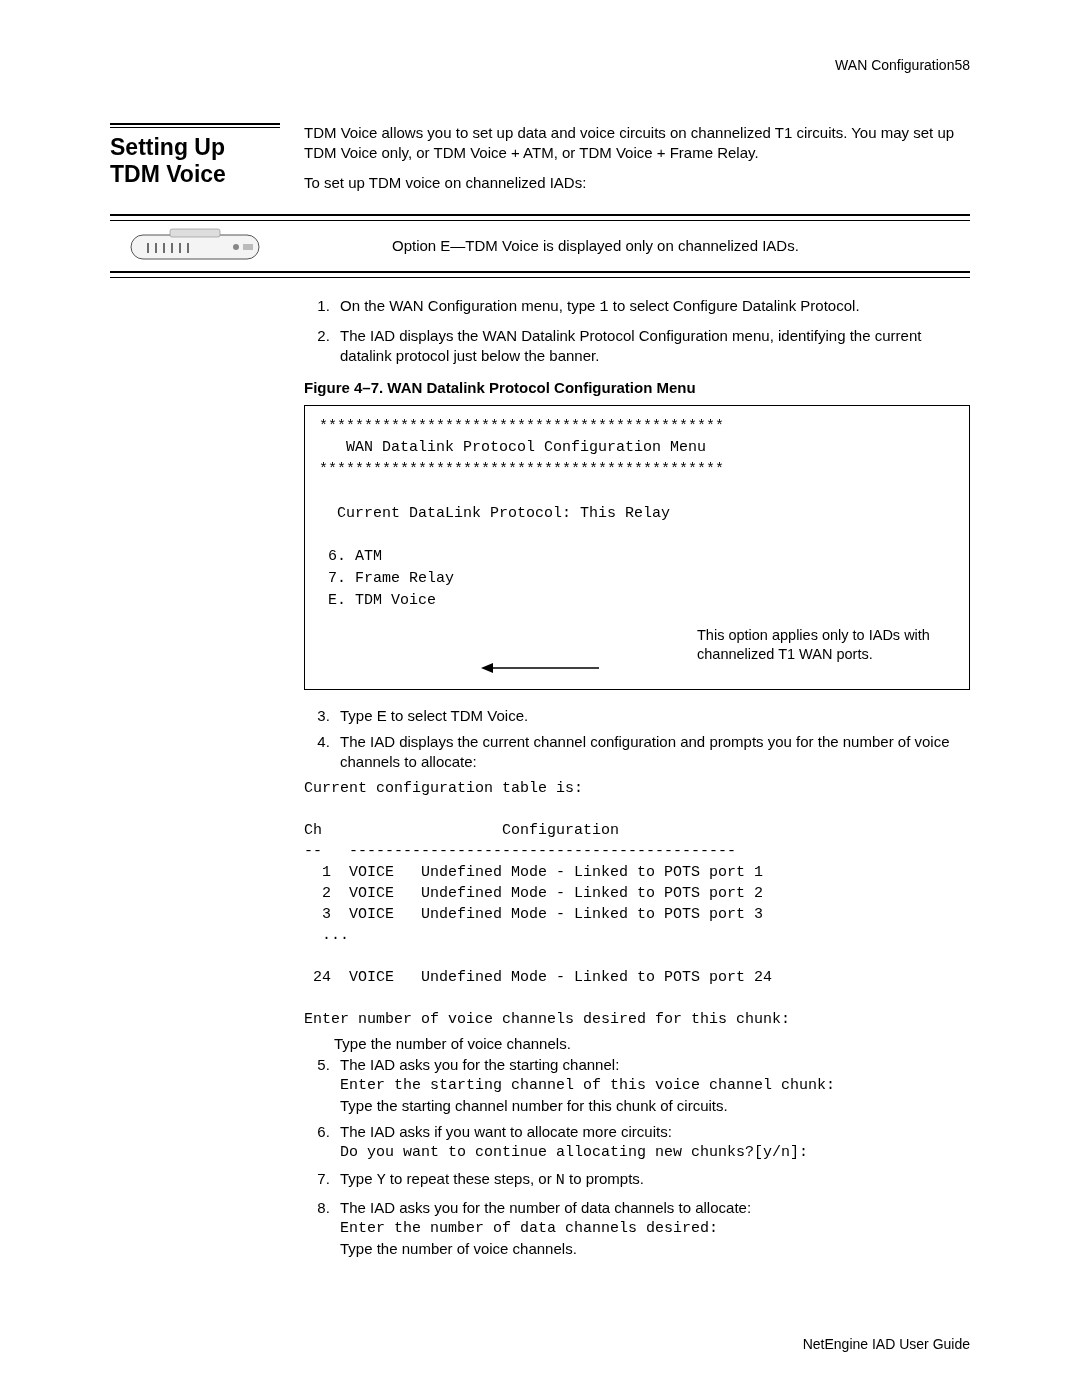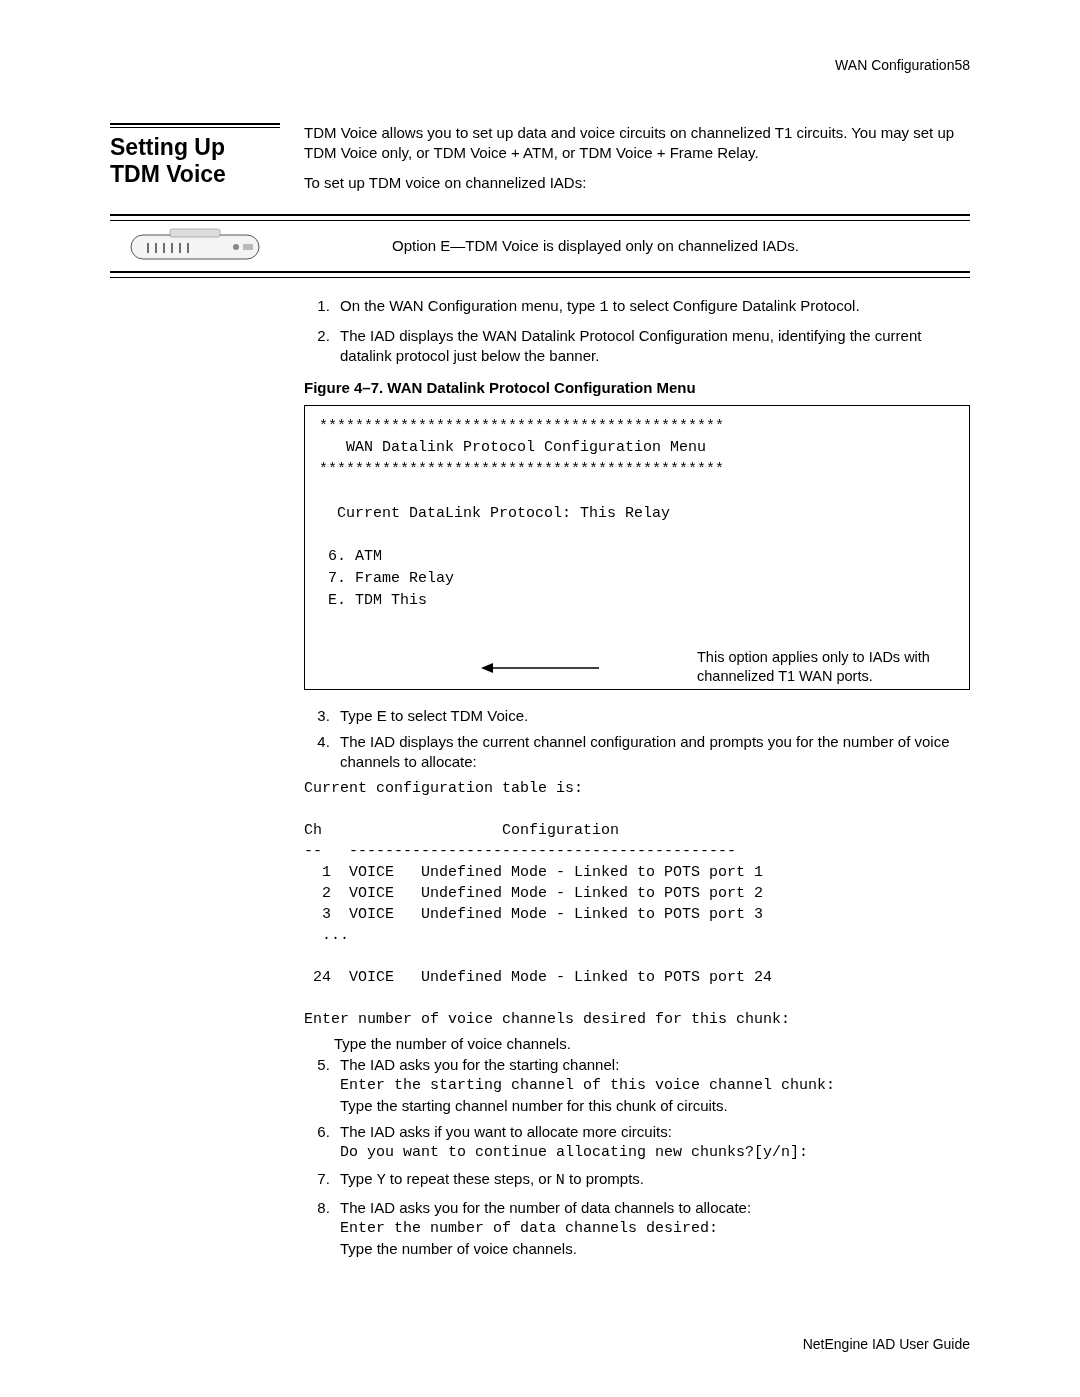--- a/index.html
+++ b/index.html
@@ -50,21 +50,21 @@
     font-family: "Courier New", monospace;
     font-size: 15px;
     line-height: 1.45;
     white-space: pre;
     position: relative;
     margin-bottom: 16px;
   }
   .menu-annot {
     position: absolute;
     right: 12px;
-    bottom: 2px;
+    bottom: 24px;
     font-family: Arial, Helvetica, sans-serif;
     font-size: 14.5px;
     line-height: 1.35;
     white-space: normal;
     width: 260px;
     text-align: left;
   }
   .arrow-svg {
     position: absolute;
     left: 176px;
@@ -151,21 +151,21 @@
     <div class="fig-caption">Figure 4–7.  WAN Datalink Protocol Configuration Menu</div>
 
     <div class="menu-box"><span>*********************************************</span>
 <span>   WAN Datalink Protocol Configuration Menu</span>
 <span>*********************************************</span>
 
 <span>  Current DataLink Protocol: This Relay</span>
 
 <span> 6. ATM</span>
 <span> 7. Frame Relay</span>
-<span> E. TDM This</span>
+<span> E. TDM Voice</span>
       <svg class="arrow-svg" viewBox="0 0 118 14">
         <line x1="10" y1="7" x2="118" y2="7" stroke="#000" stroke-width="1.5"></line>
         <polygon points="0,7 12,2 12,12" fill="#000"></polygon>
       </svg>
       <div class="menu-annot">This option applies only to IADs with channelized T1 WAN ports.</div>
     </div>
 
     <ol class="steps-lower" start="3">
       <li>Type E to select TDM Voice.</li>
       <li>The IAD displays the current channel configuration and prompts you for the number of voice channels to allocate:</li>

